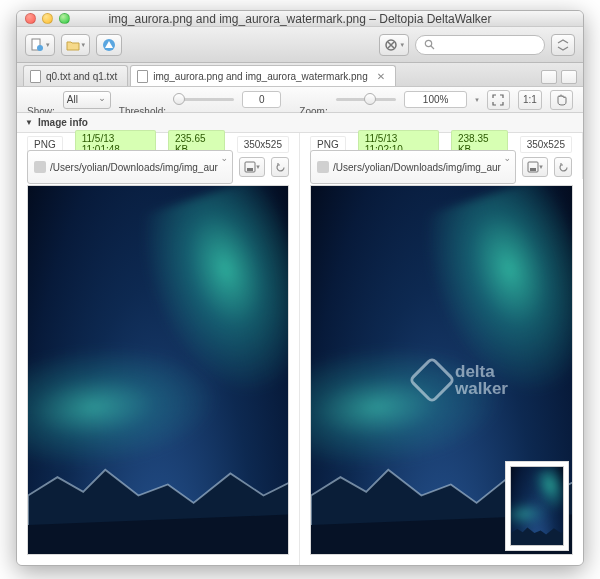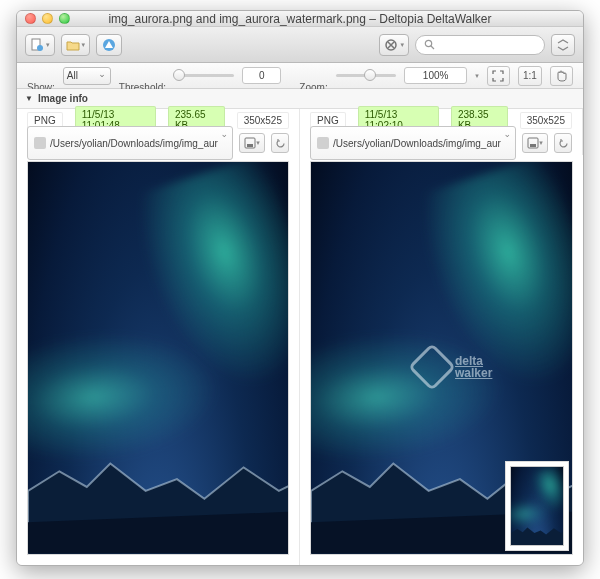--- a/index.html
+++ b/index.html
@@ -53,21 +53,21 @@
 .imgrow .pane { width: 50%; padding: 6px 10px 10px; position: relative; }
 .imgrow .pane.left { border-right: 1px solid #e7e7e7; }
 .imgframe { width: 100%; height: 100%; background: #fff; border: 1px solid #dadada; position: relative; overflow: hidden; }
 .aurora { position: absolute; inset: 0; }
 .sky { position: absolute; inset: 0; background: radial-gradient(ellipse at 50% 120%, #2a5a9a 0%, #1a3f72 30%, #0d2951 55%, #071a3a 80%, #030c1f 100%); }
 .aur1 { position: absolute; right: -10%; top: 5%; width: 90%; height: 70%; background: radial-gradient(ellipse 60% 90% at 70% 30%, rgba(60,230,190,0.7) 0%, rgba(40,200,180,0.35) 25%, rgba(20,120,140,0) 55%); filter: blur(4px); transform: rotate(-18deg); }
 .aur2 { position: absolute; left: -15%; bottom: 18%; width: 100%; height: 45%; background: radial-gradient(ellipse 80% 60% at 40% 50%, rgba(70,235,200,0.55) 0%, rgba(40,180,170,0.25) 30%, rgba(0,0,0,0) 60%); filter: blur(5px); transform: rotate(-5deg);}
 .mtn { position: absolute; bottom: 0; left: 0; right: 0; height: 30%; }
 .wm { position: absolute; right: 18%; top: 46%; width: 110px; height: 50px; opacity: 0.6; color: #d6e3ec; display:flex; align-items:center; gap:6px; }
 .wm .logo { width: 34px; height: 34px; border: 3px solid #d6e3ec; border-radius: 6px; transform: rotate(45deg); }
-.wm .txt { font-family: sans-serif; font-size: 12px; font-weight: 600; line-height: 1; text-decoration: underline; }
+.wm .txt { font-family: sans-serif; font-size: 17px; font-weight: 600; line-height: 1; }
 .mini { position: absolute; right: 14px; bottom: 14px; width: 64px; height: 90px; border: 1px solid #dcdcdc; background: #fff; padding: 4px; }
 .mini .inner { width: 100%; height: 100%; position: relative; border:1px solid #ccc; overflow:hidden;}
 </style>
 </head>
 <body>
 
 <div class="window">
   <div class="titlebar">
     <div class="traffic">
       <div class="dot r"></div>
@@ -111,20 +111,35 @@
           <line x1="7" y1="7" x2="10" y2="10" stroke="#999" stroke-width="1.2"></line>
         </svg>
     </div>
     <div class="tbtn" style="min-width:20px">
       <svg viewBox="0 0 14 14">
           <path d="M2 5l5-3 5 3M2 9l5 3 5-3" fill="none" stroke="#888" stroke-width="1.3"></path>
         </svg>
     </div>
   </div>
 
+  <div class="tabbar">
+    <div class="tab inactive">
+      <span class="ficon"></span>
+      <span>q0.txt and q1.txt</span>
+    </div>
+    <div class="tab active">
+      <span class="ficon"></span>
+      <span>img_aurora.png and img_aurora_watermark.png</span>
+      <span class="x">✕</span>
+    </div>
+    <div class="right">
+      <div class="sqbtn"></div>
+      <div class="sqbtn"></div>
+    </div>
+  </div>
 
   <div class="content">
     <div class="controls">
       <span class="lbl">Show:</span>
       <div class="select">
           <span>All</span>
         </div>
       <span class="lbl">Threshold:</span>
       <div class="slider">
           <div class="knob" style="left:-1px"></div>

